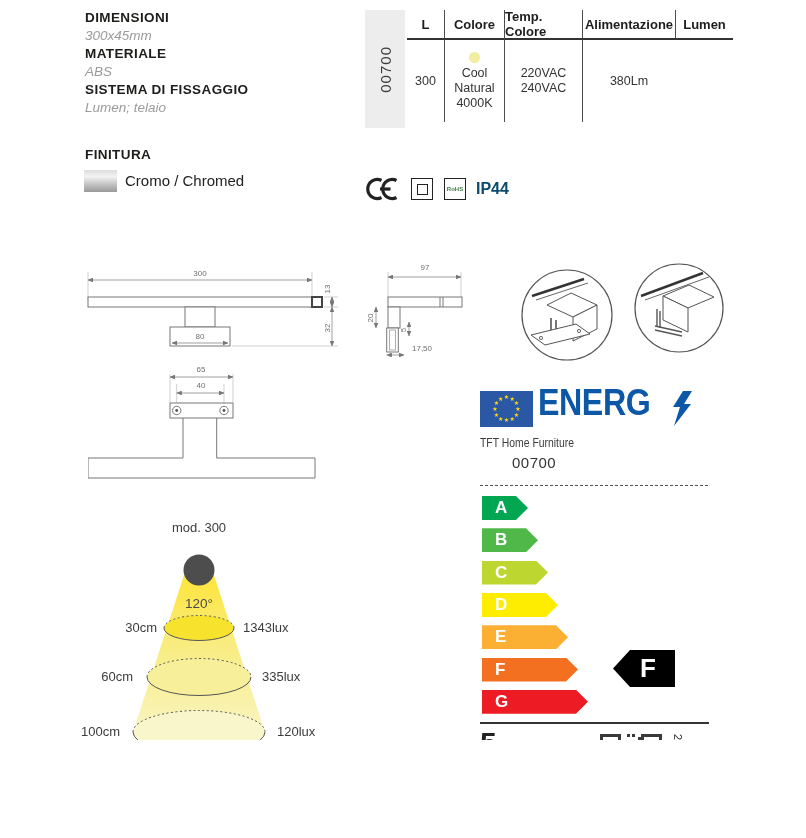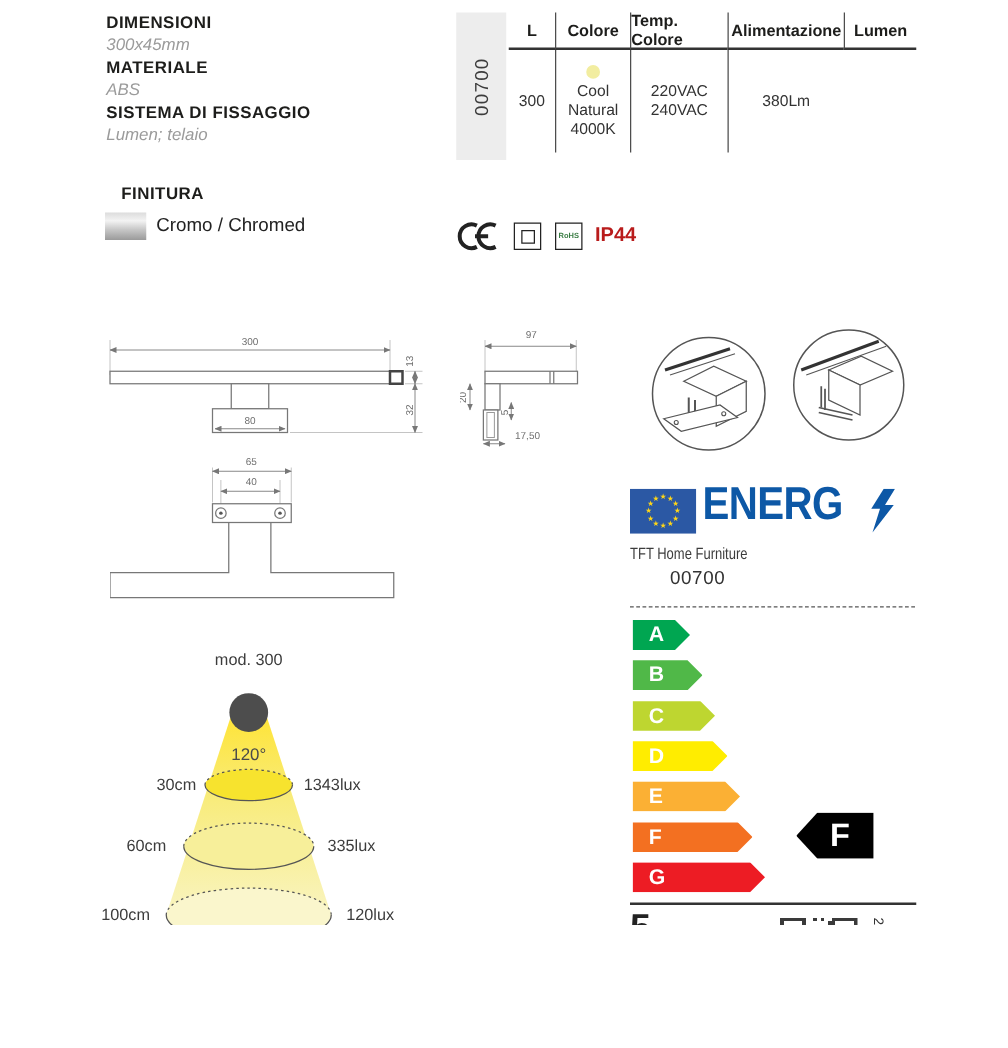--- a/index.html
+++ b/index.html
@@ -22,28 +22,28 @@
   .ptable{left:407px;top:10px;width:326px;height:112px;display:grid;
      grid-template-columns:37px 60px 78px 93px 58px;grid-template-rows:30px 82px;}
   .ptable .th{font-weight:bold;font-size:13px;color:#1d1d1b;display:flex;
      align-items:center;justify-content:center;border-bottom:2px solid #333;}
   .ptable .td{font-size:12.5px;color:#333;display:flex;flex-direction:column;
      align-items:center;justify-content:center;line-height:15px;text-align:center;}
   .ptable .bl{border-left:1.5px solid #4d4d4d;}
   .temp-dot{width:11px;height:11px;border-radius:50%;margin-bottom:3px;}
 
   
-  .ip-text{font-size:16px;font-weight:bold;color:#b91c1c;}
+  .ip-text{font-size:16px;font-weight:bold;color:#0c4a6e;}
   .sq-outer{width:20px;height:20px;border:1.7px solid #222;display:flex;align-items:center;justify-content:center;}
   .sq-inner{width:9px;height:9px;border:1.7px solid #222;}
   .rohs-box{width:20px;height:20px;border:1.7px solid #222;display:flex;align-items:center;justify-content:center;}
   .rohs-box span{font-size:6px;font-weight:bold;color:#3a7d44;letter-spacing:0;}
 
   
-  .enlabel{left:500px;top:388px;width:235px;height:424px;}
+  .enlabel{left:476px;top:388px;width:235px;height:424px;}
   .en-logo{position:absolute;left:62px;top:-6px;font-size:37px;font-weight:bold;
      transform:scaleX(.87);transform-origin:left;letter-spacing:-.5px;}
   .en-supplier{position:absolute;left:4px;top:47px;font-size:13px;color:#3c3c3c;
      transform:scaleX(.8);transform-origin:left;white-space:nowrap;}
   .en-model{position:absolute;left:36px;top:66px;font-size:15px;letter-spacing:.5px;color:#333;}
   .en-dash{position:absolute;left:4px;top:97px;width:228px;border-top:1.6px dashed #555;}
   .en-row{position:absolute;left:6px;height:24px;display:flex;align-items:center;}
   .en-arrow{height:24px;display:flex;align-items:center;
      clip-path:polygon(0 0,calc(100% - 12px) 0,100% 50%,calc(100% - 12px) 100%,0 100%);}
   .en-arrow span{color:#fff;font-weight:bold;font-size:17px;padding-left:13px;}
@@ -68,21 +68,21 @@
 
   <div class="abs" style="left:85px;top:9px;width:270px;">
     <div class="spec-label">DIMENSIONI</div>
     <div class="spec-value">300x45mm</div>
     <div class="spec-label">MATERIALE</div>
     <div class="spec-value">ABS</div>
     <div class="spec-label">SISTEMA DI FISSAGGIO</div>
     <div class="spec-value">Lumen; telaio</div>
   </div>
 
-  <div class="abs spec-label" style="left:85px;top:146px;margin-left:12px;">FINITURA</div>
+  <div class="abs spec-label" style="left:85px;top:146px;">FINITURA</div>
   <div class="abs finitura-swatch" style="left:84px;top:170px;"></div>
   <div class="abs finitura-value" style="left:125px;top:172px;">Cromo / Chromed</div>
 
   <div class="abs code-tab">
     <span>00700</span>
   </div>
 
   <div class="abs ptable">
     <div class="th">L</div>
     <div class="th bl">Colore</div>

